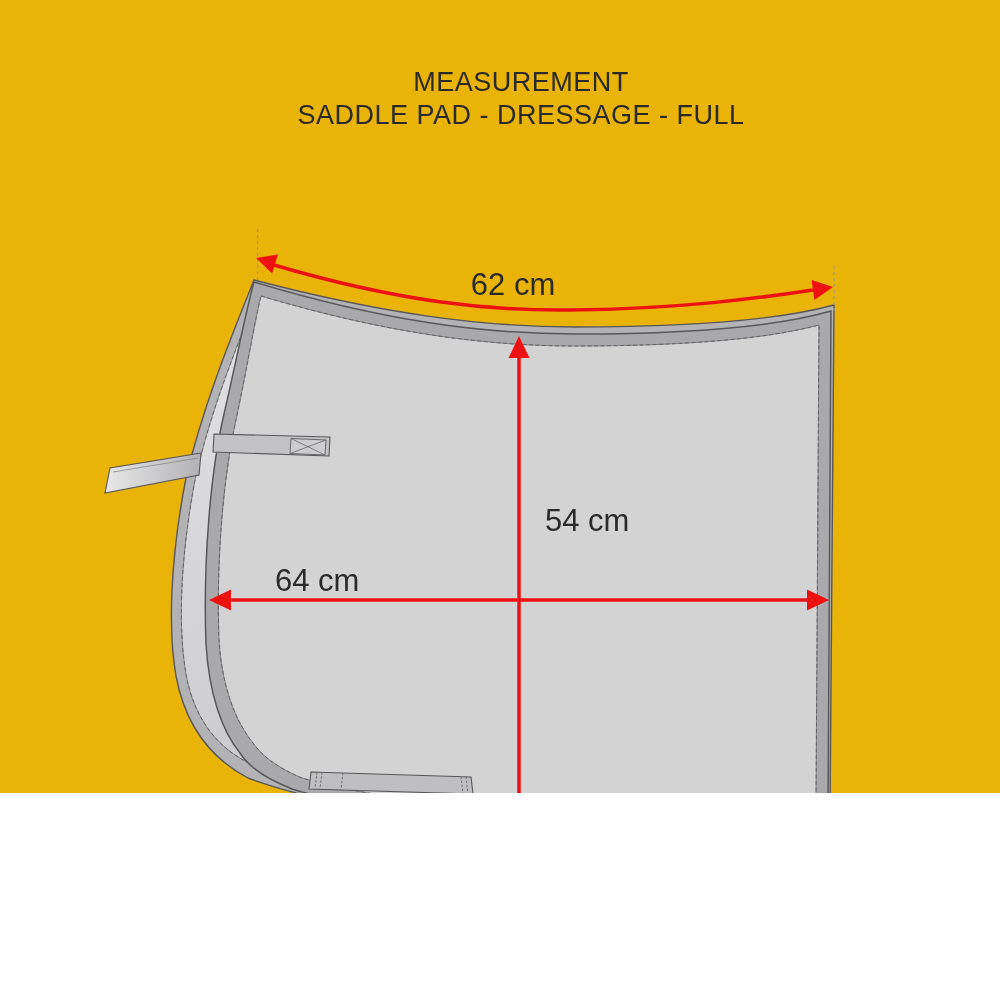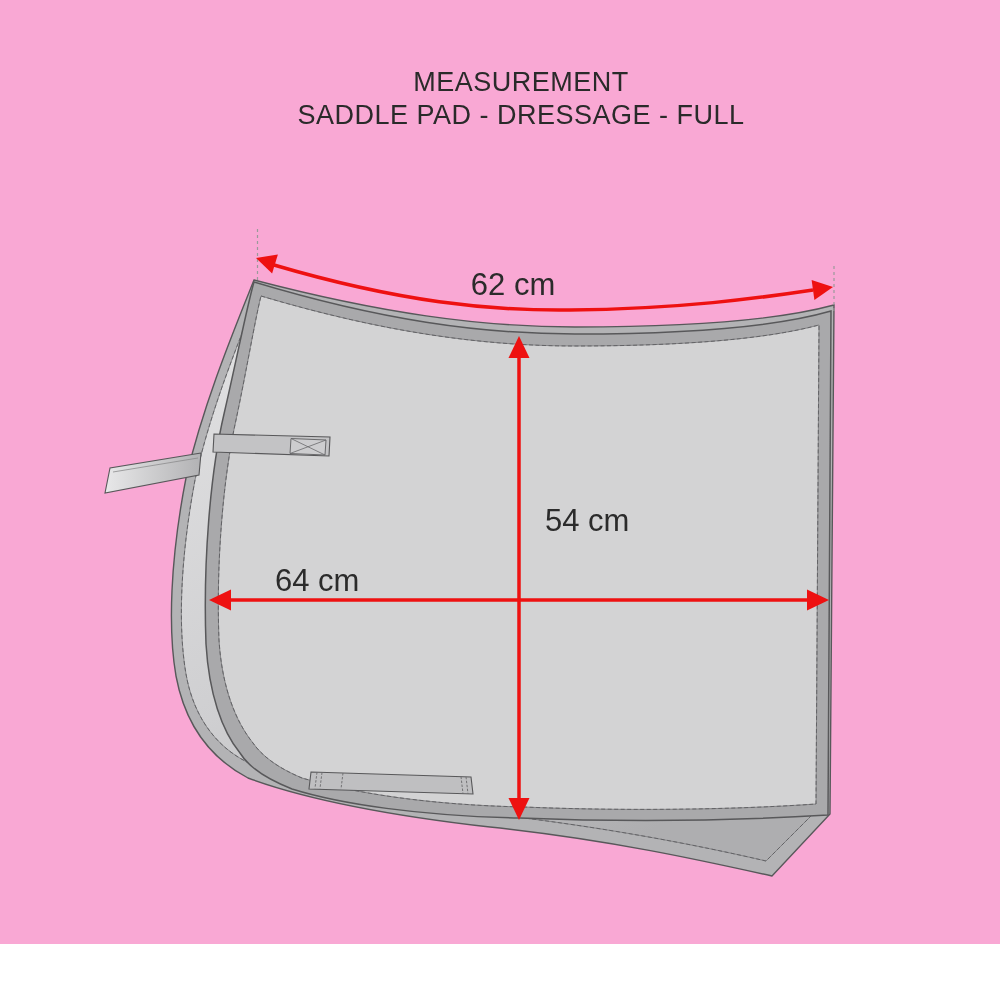--- a/index.html
+++ b/index.html
@@ -1,17 +1,17 @@
 <!DOCTYPE html>
 <html><head>
 <meta charset="utf-8">
 <style>
   html,body{margin:0;padding:0;background:#ffffff;}
   .stage{
-    position:relative;width:1000px;height:944px;background:#f9a8d4;overflow:hidden;
+    position:relative;width:1000px;height:793px;background:#eab308;overflow:hidden;
     font-family:"Liberation Sans", sans-serif;
   }
   .title-block{
     position:absolute;top:66px;left:21px;width:1000px;
     text-align:center;color:#2a2a2a;
   }
   .title-line{
     font-size:27px;line-height:33px;letter-spacing:0.5px;font-weight:normal;
   }
   svg text{

